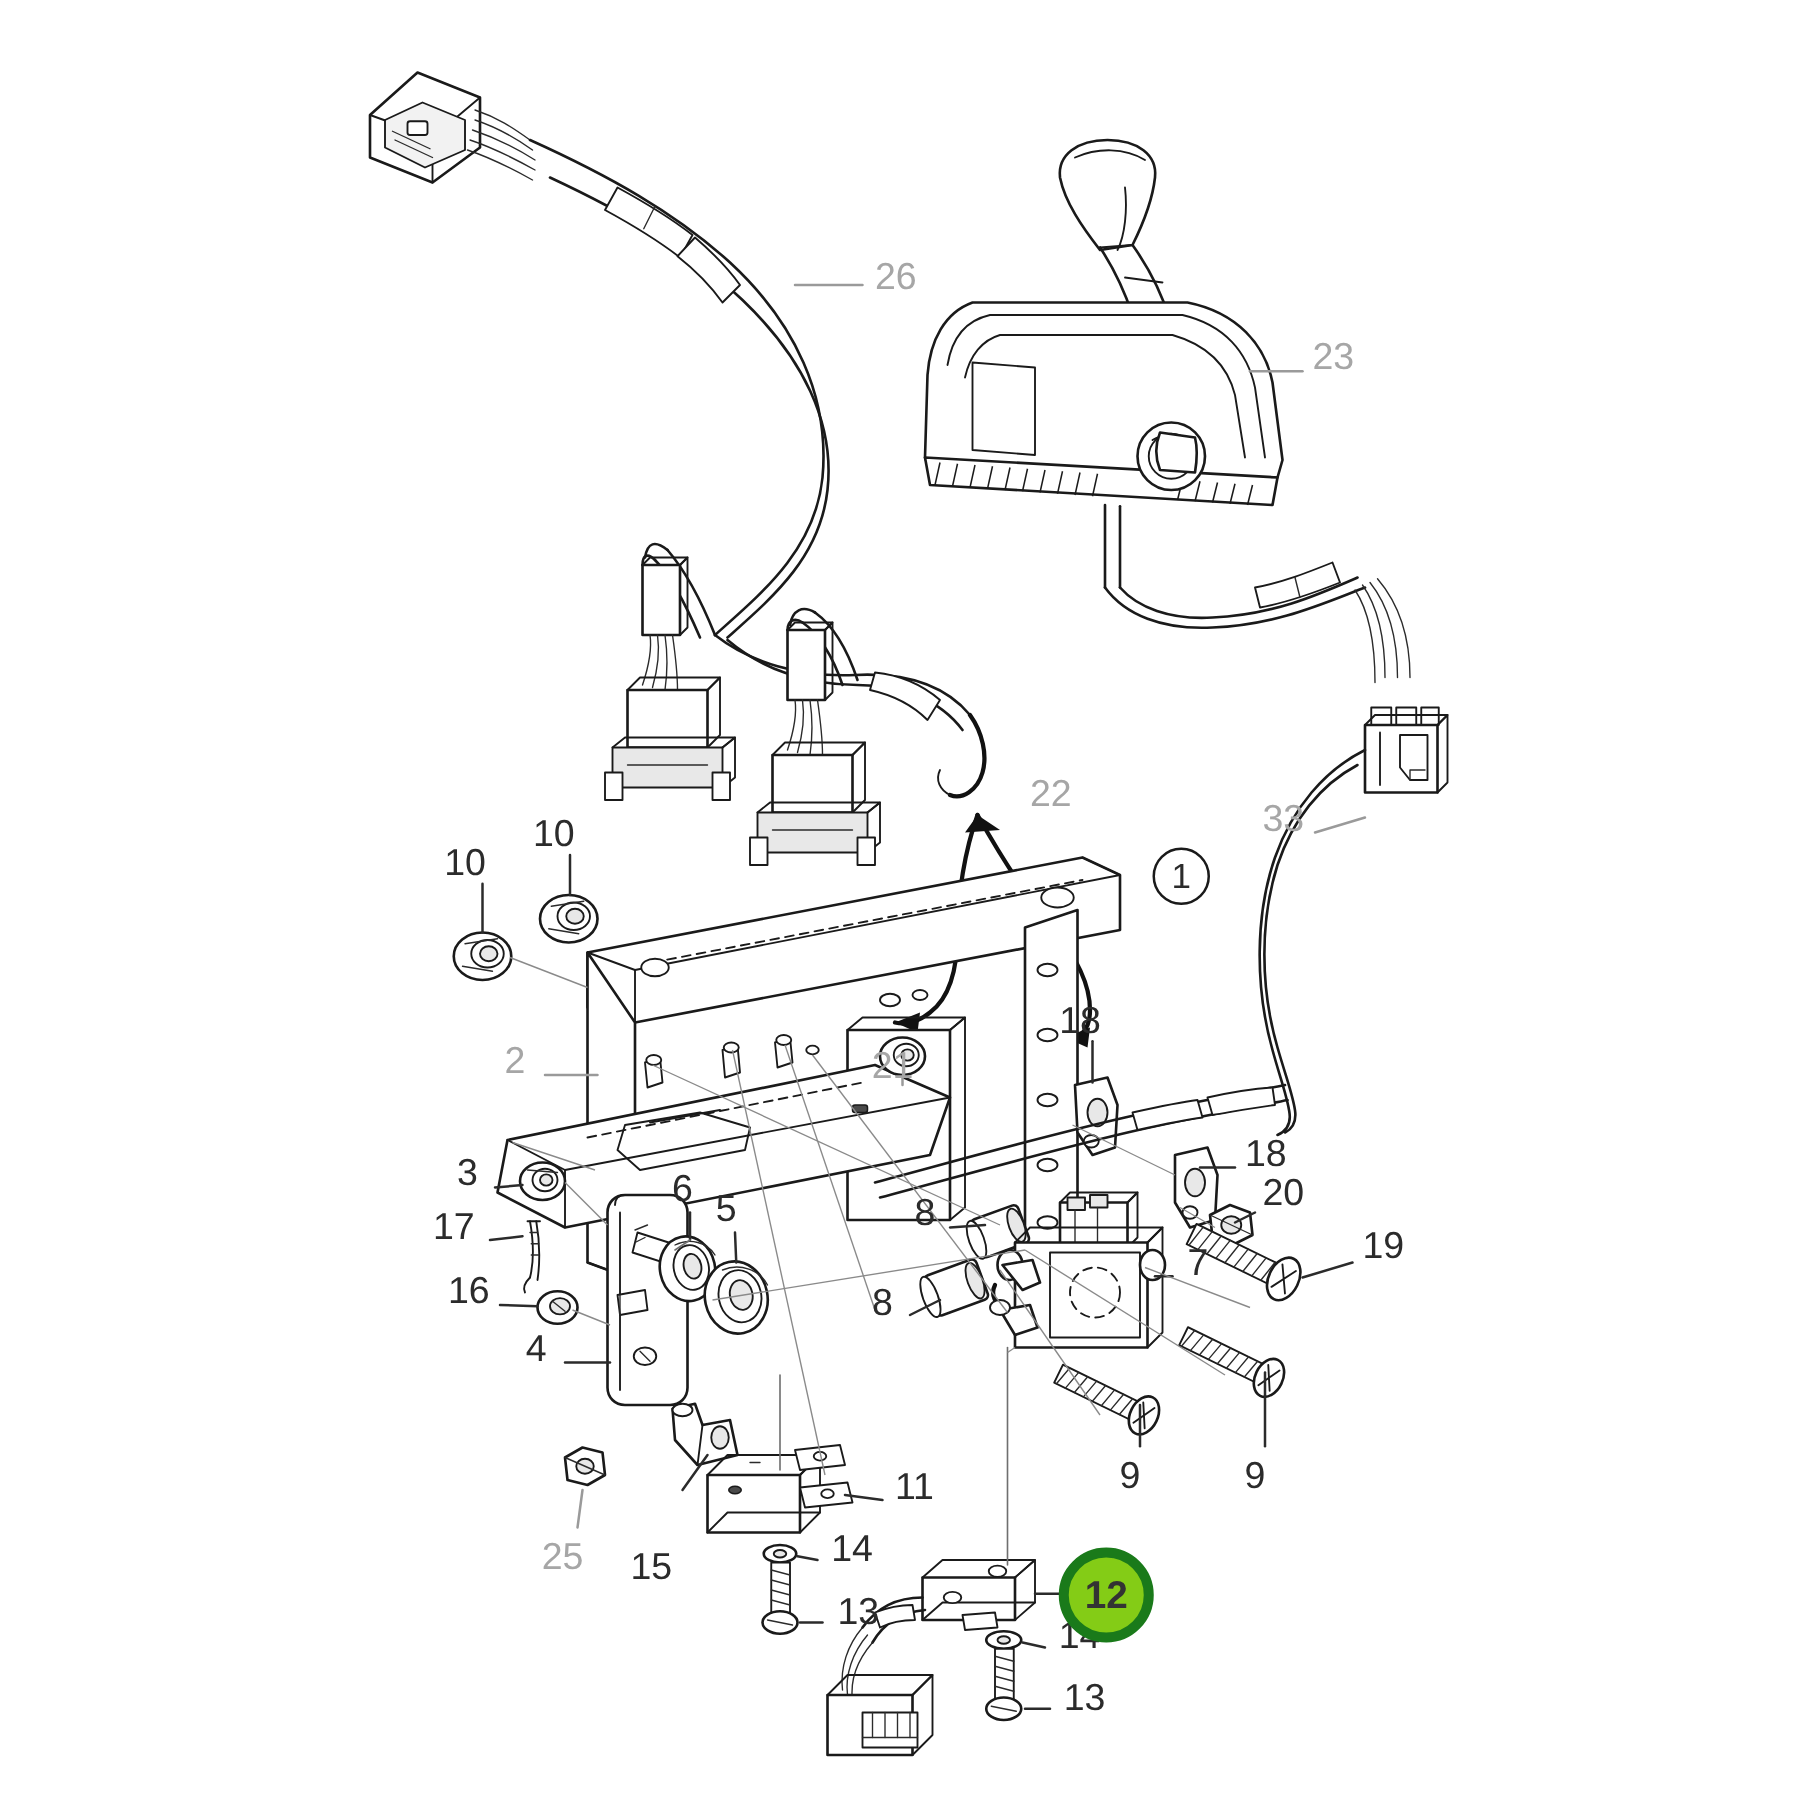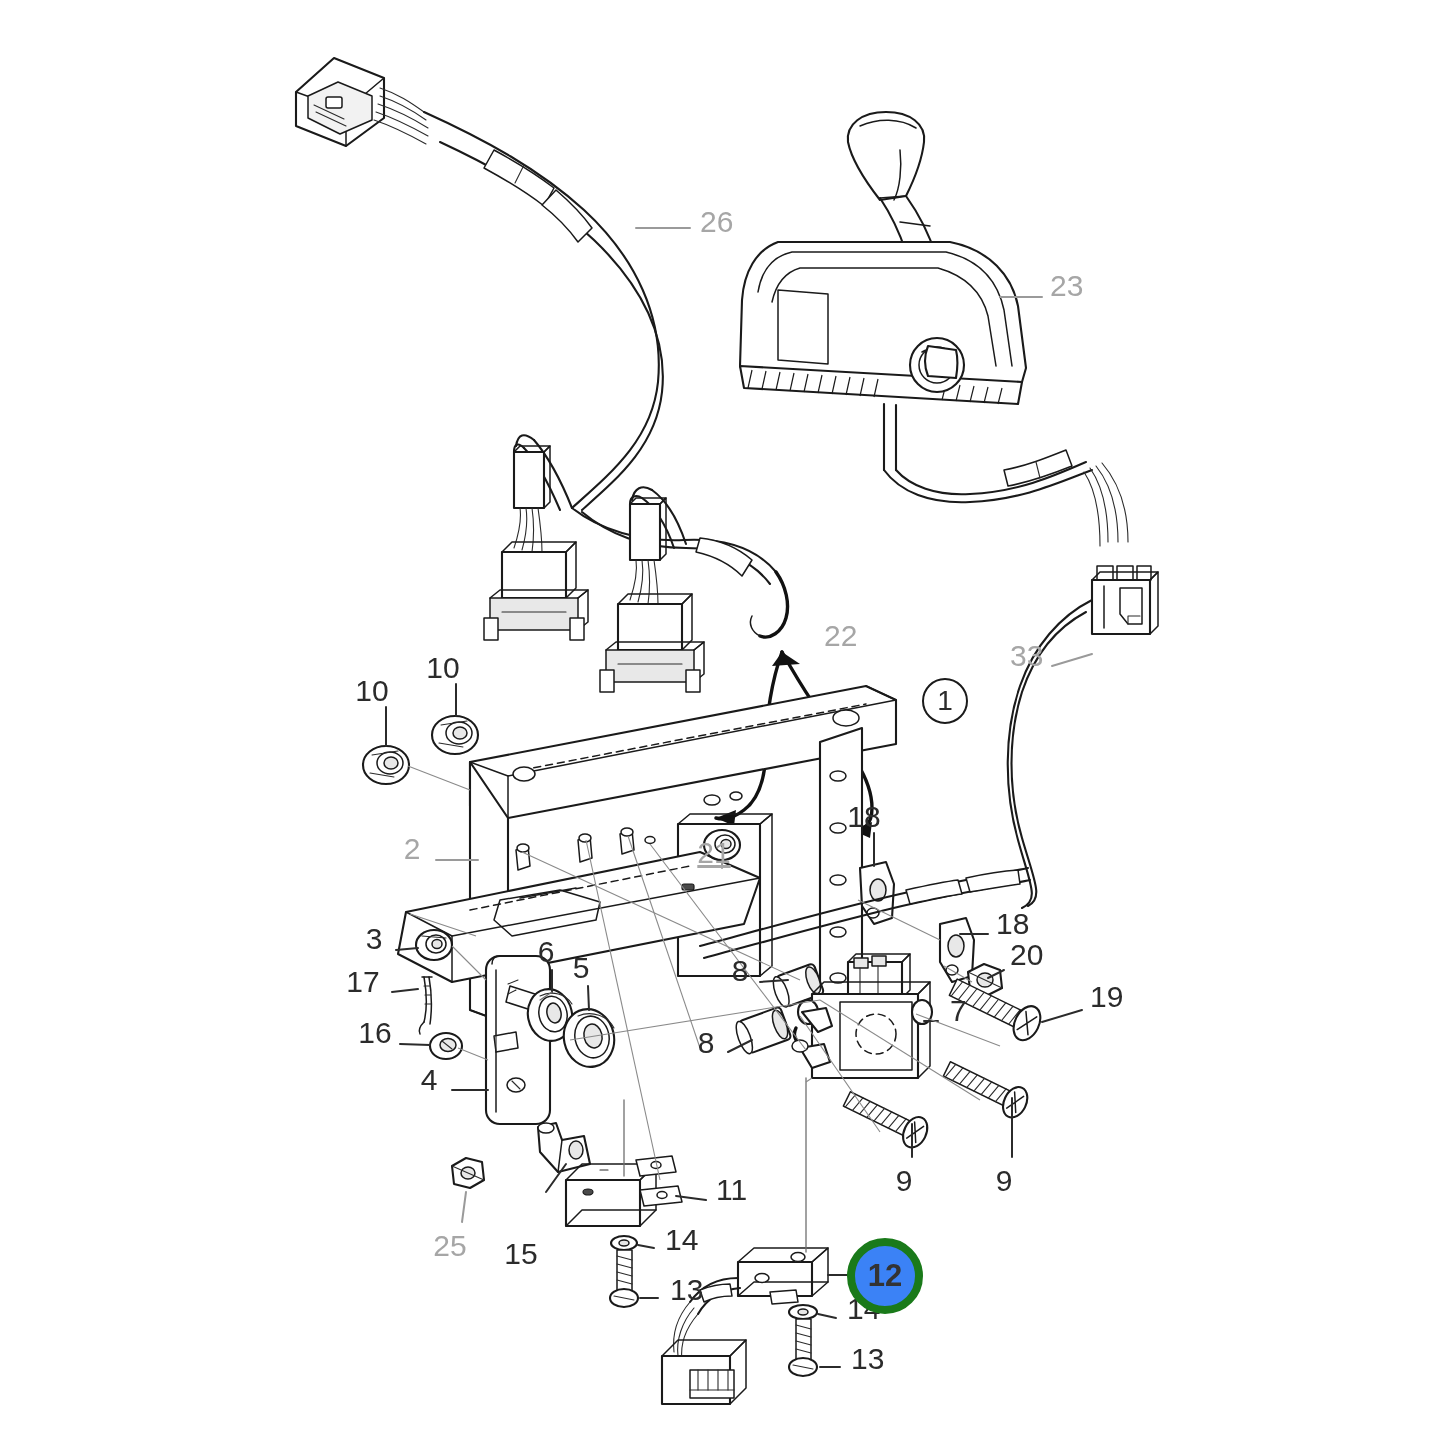--- a/index.html
+++ b/index.html
@@ -51,21 +51,21 @@
     background:#ffffff;
     display:flex;align-items:center;justify-content:center;
     font-family:"Liberation Sans",sans-serif;
     font-size:28px;color:#2b2b2b;
     box-sizing:border-box;
   }
   
   .ring-callout.highlight{
     width:76px;height:76px;
     border:8px solid #1a7a1a;
-    background:#3b82f6;
+    background:#84cc16;
     font-size:31px;
     font-weight:700;
     color:#333333;
   }
 </style>
 </head>
 <body>
 
 <div id="diagram-root">
 
@@ -663,21 +663,21 @@
     <span class="callout gray" style="left:824px;top:596px;transform:translate(0,-50%);margin-top:40px;">22</span>
 
     <span class="callout gray" style="left:1010px;top:656px;transform:translate(0,-50%);">33</span>
 
     <span class="callout" style="left:372px;top:691px;transform:translate(-50%,-50%);">10</span>
 
     <span class="callout" style="left:443px;top:668px;transform:translate(-50%,-50%);">10</span>
 
     <span class="callout gray" style="left:412px;top:849px;transform:translate(-50%,-50%);">2</span>
 
-    <span class="callout gray" style="left:714px;top:853px;transform:translate(-50%,-50%);text-decoration:underline;">21</span>
+    <span class="callout gray" style="left:714px;top:853px;transform:translate(-50%,-50%);">21</span>
 
     <span class="callout" style="left:864px;top:817px;transform:translate(-50%,-50%);">18</span>
 
     <span class="callout" style="left:996px;top:924px;transform:translate(0,-50%);">18</span>
 
     <span class="callout" style="left:374px;top:939px;transform:translate(-50%,-50%);">3</span>
 
     <span class="callout" style="left:363px;top:982px;transform:translate(-50%,-50%);">17</span>
 
     <span class="callout" style="left:375px;top:1033px;transform:translate(-50%,-50%);">16</span>

